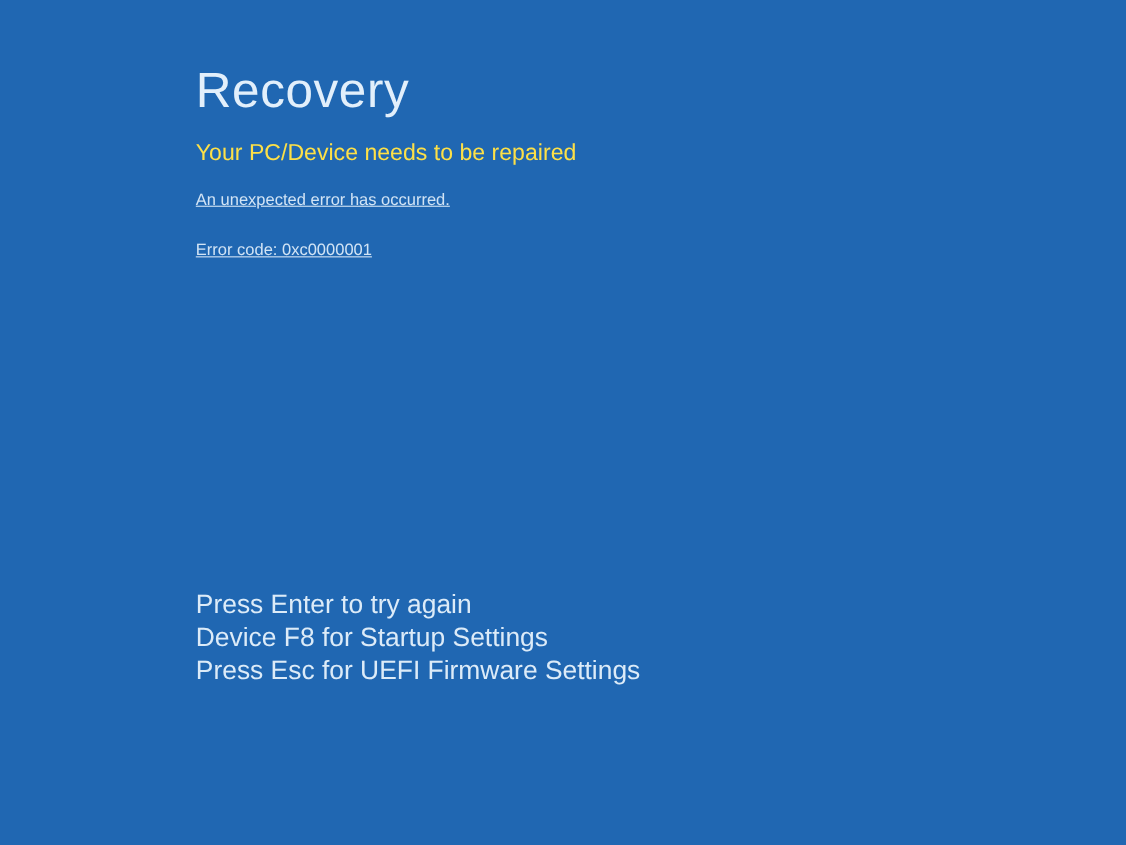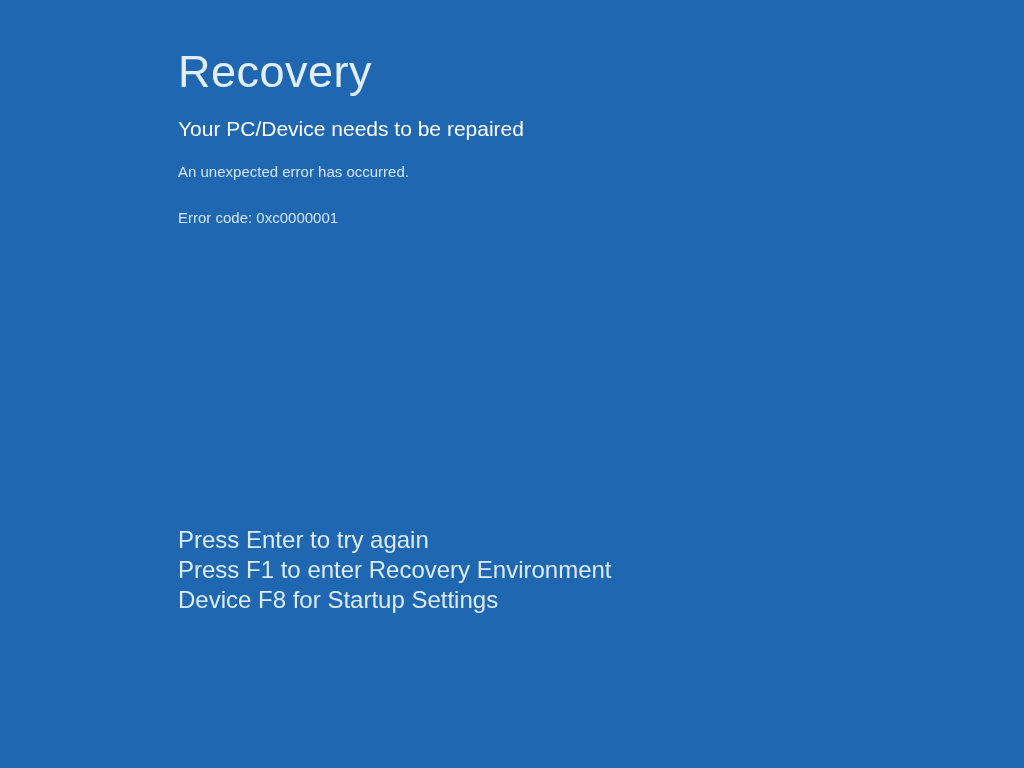--- a/index.html
+++ b/index.html
@@ -11,20 +11,21 @@
     height: 768px;
     background: #2067b2;
     overflow: hidden;
     font-family: "Liberation Sans", sans-serif;
     -webkit-font-smoothing: antialiased;
   }
   .screen {
     position: relative;
     width: 1024px;
     height: 688px;
+    margin-top: 10px;
   }
   .content {
     position: absolute;
     left: 178px;
     top: 0;
     width: 800px;
     height: 768px;
   }
   .title {
     position: absolute;
@@ -36,29 +37,30 @@
     letter-spacing: 0.5px;
     color: #e2effb;
   }
   .subtitle {
     position: absolute;
     left: 0;
     top: 117px;
     margin: 0;
     font-size: 21px;
     font-weight: 300;
-    color: #ffffff;
+    color: #fde047;
   }
   .body-text {
     position: absolute;
     left: 0;
     margin: 0;
     font-size: 15px;
     font-weight: 300;
     color: #d2e4f5;
+    text-decoration: underline;
   }
   .error-message { top: 163px; }
   .error-code   { top: 209px; }
   .instructions {
     top: 255px;
     max-width: 600px;
     line-height: 23px;
   }
   .options {
     position: absolute;
@@ -83,18 +85,18 @@
 
     <h2 class="subtitle">Your PC/Device needs to be repaired</h2>
 
     <p class="body-text error-message">An unexpected error has occurred.</p>
 
     <p class="body-text error-code">Error code: 0xc0000001</p>
 
 
     <div class="options">
       <div class="option-line">Press Enter to try again</div>
-      <div class="option-line">Press F1 to enter Recovery Environment</div>
       <div class="option-line">Device F8 for Startup Settings</div>
+      <div class="option-line">Press Esc for UEFI Firmware Settings</div>
     </div>
 
   </div>
 </div>
 
 </body></html>

